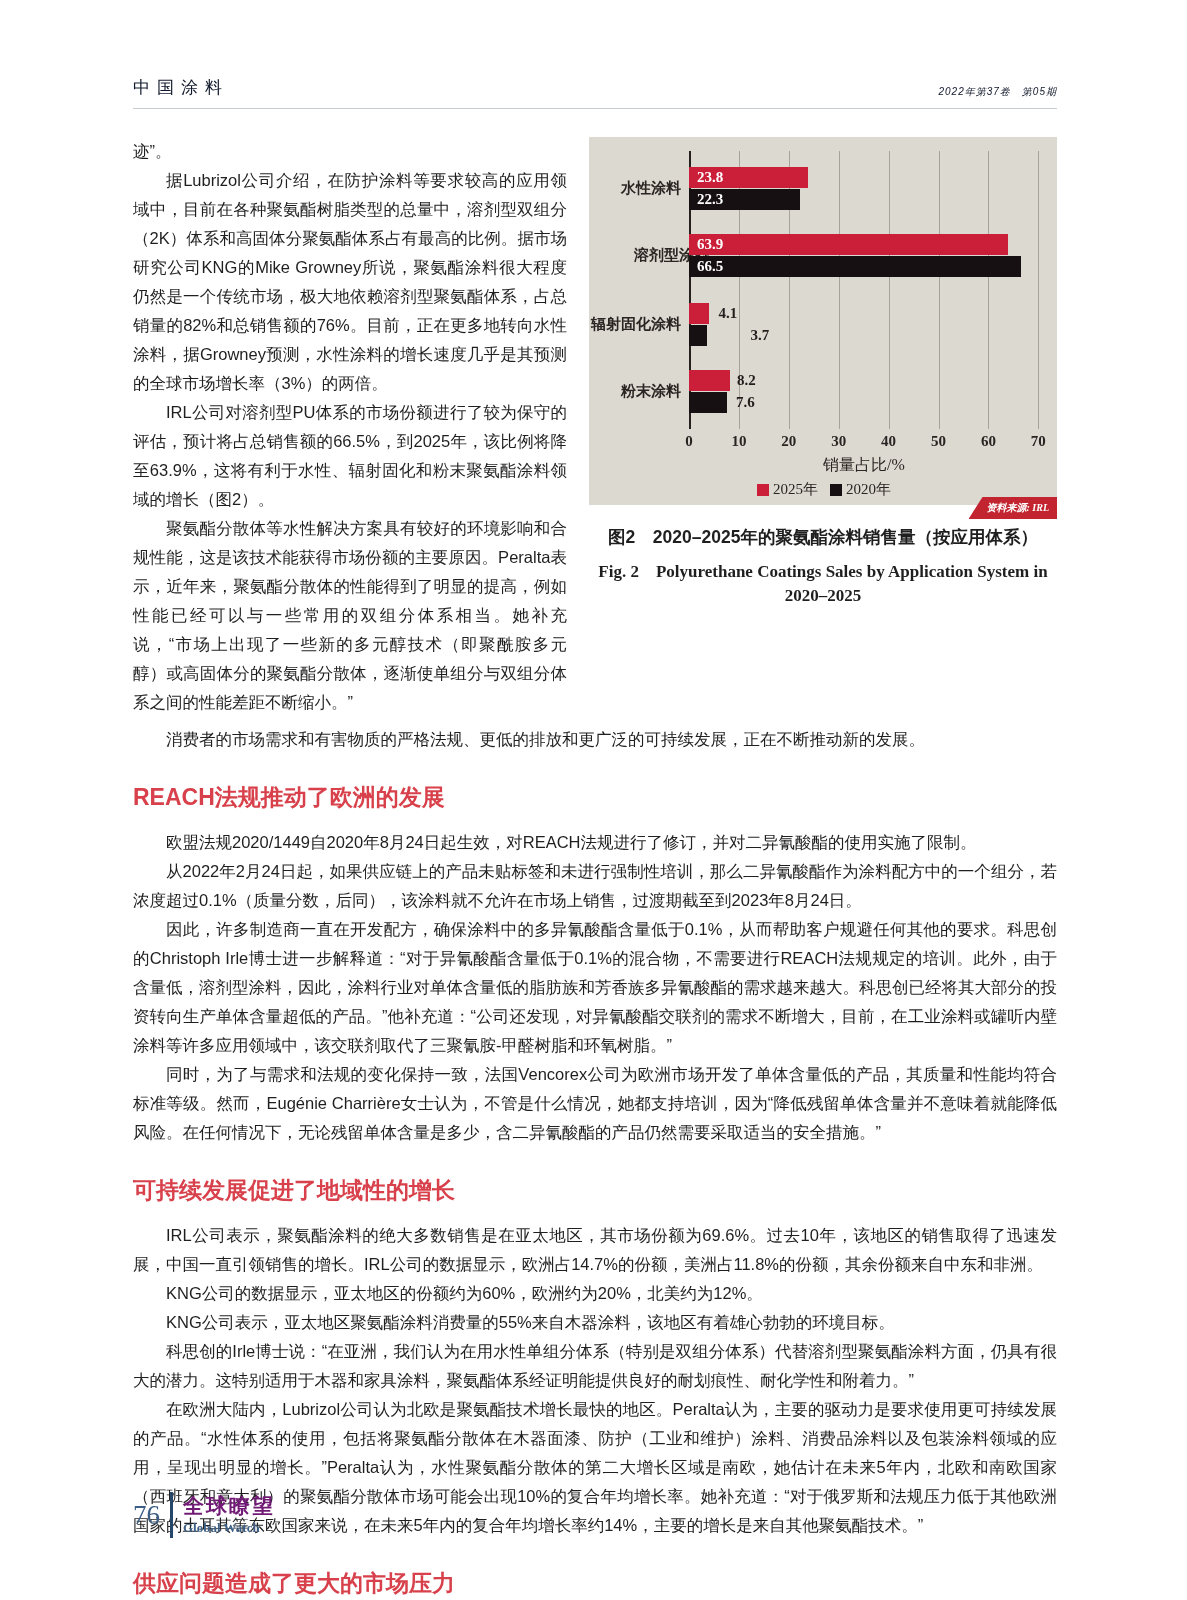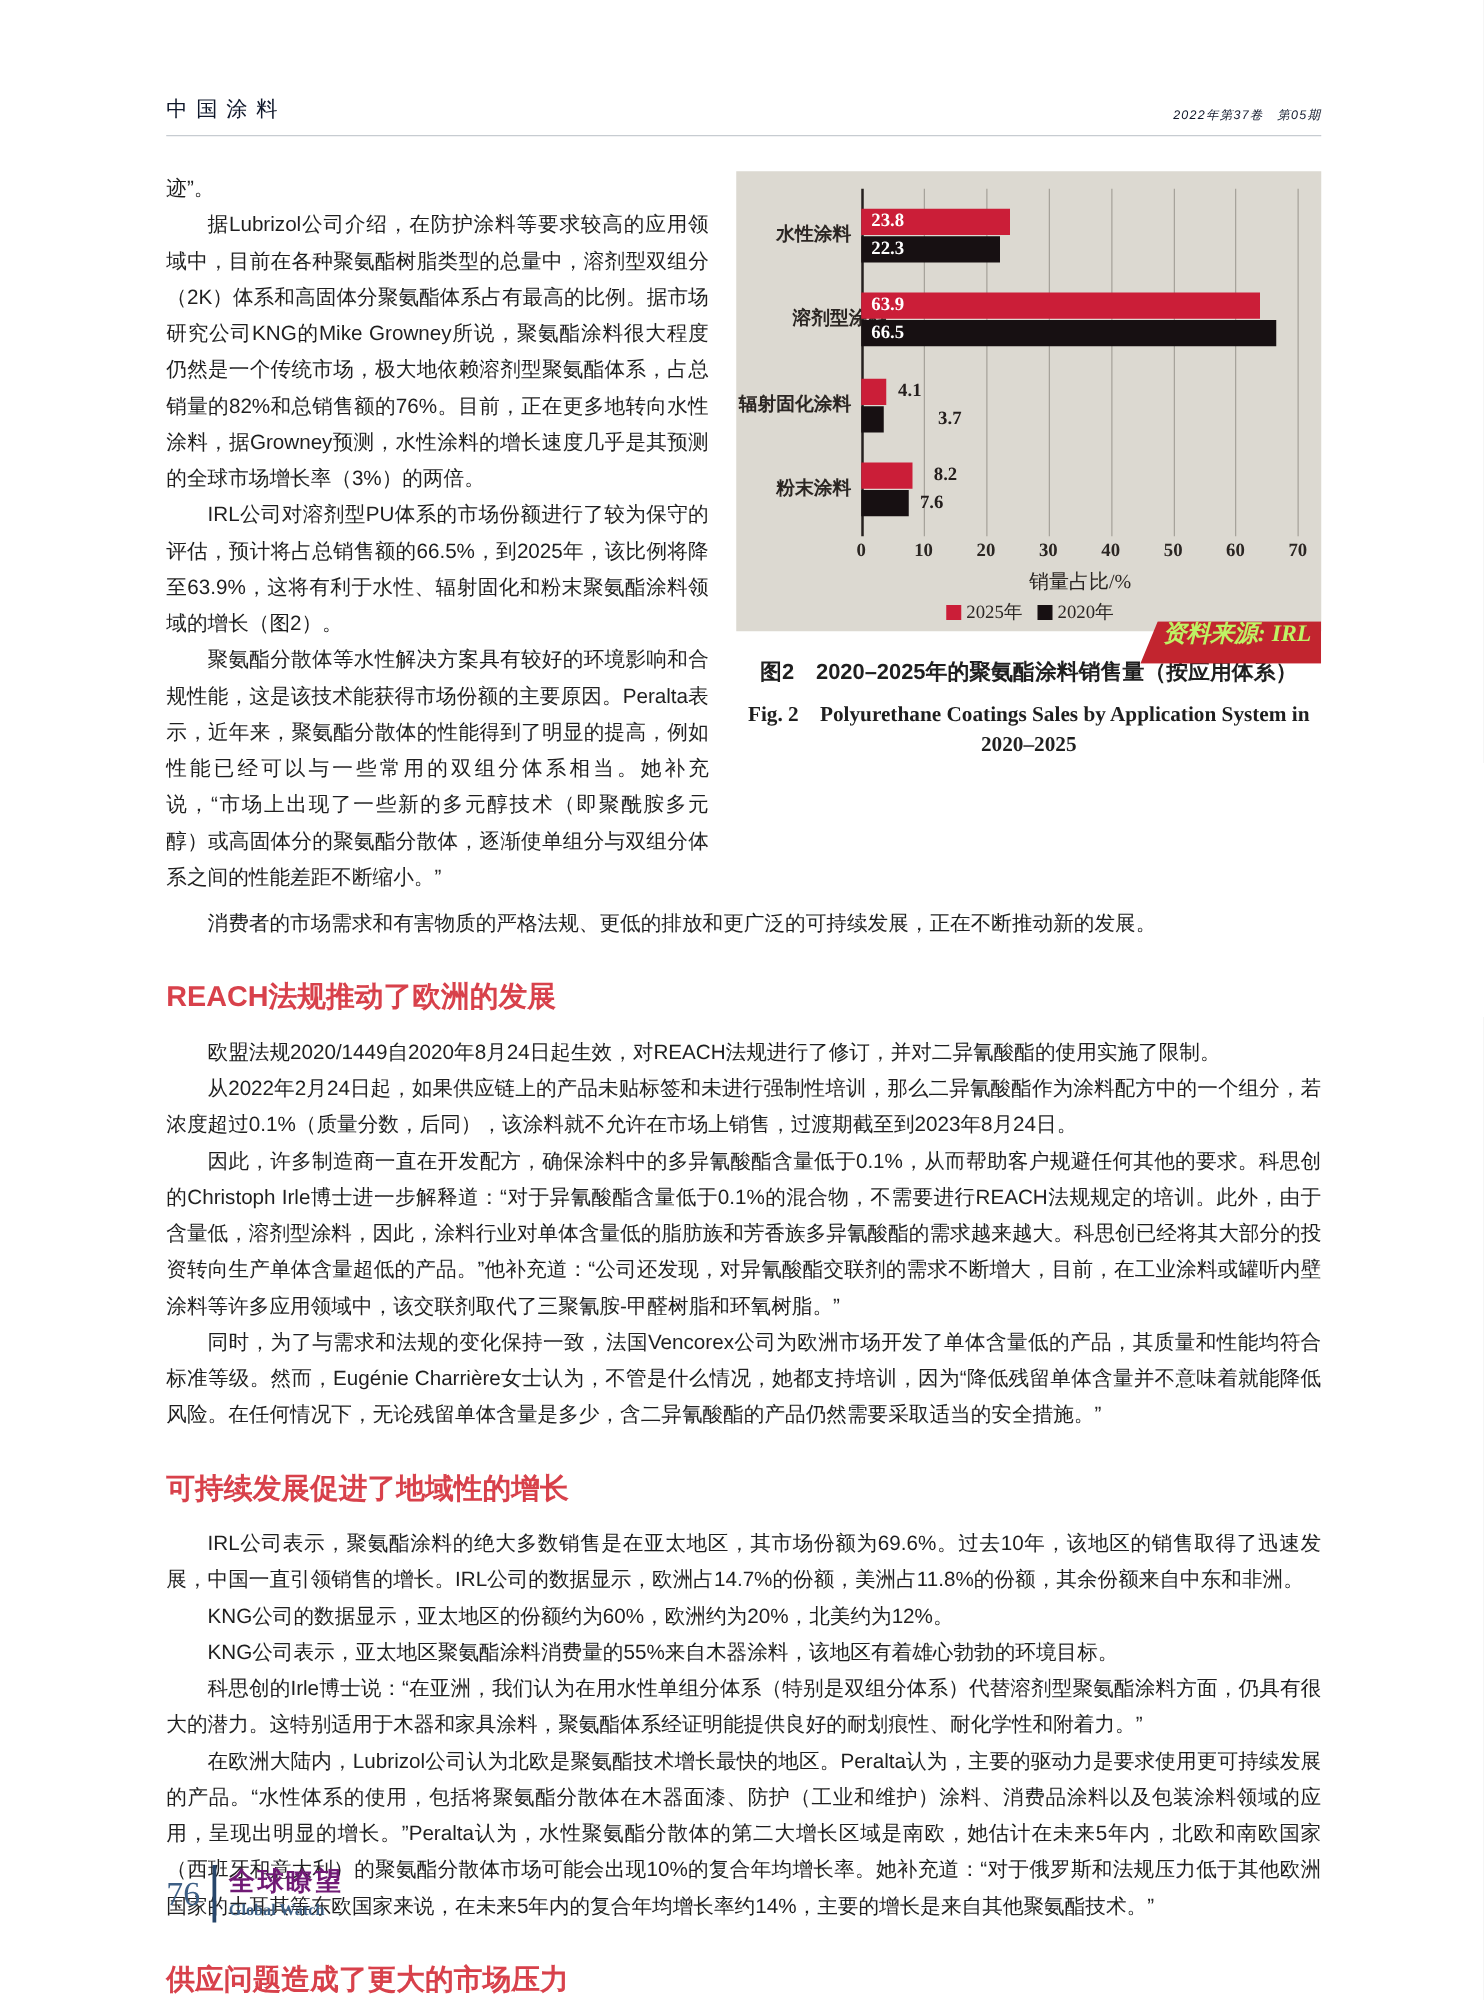--- a/index.html
+++ b/index.html
@@ -32,23 +32,23 @@
              font-weight:bold;color:#2a2522;line-height:20px;}
   .bar{position:absolute;height:21px;}
   .vlabel-in{position:absolute;color:#ffffff;font-weight:bold;font-size:15px;}
   .vlabel-out{position:absolute;color:#231d1c;font-weight:bold;font-size:15px;}
   .xlabel{position:absolute;left:100px;width:350px;top:318px;text-align:center;
           font-size:16px;color:#2a2522;}
   .legend{position:absolute;left:168px;top:343px;display:flex;gap:12px;font-size:15px;color:#2a2522;}
   .legend-item{display:flex;align-items:center;}
   .swatch{display:inline-block;width:12px;height:12px;margin-right:4px;}
 
-  .source-badge{position:absolute;right:0;top:360px;background:#c2252f;color:#bef264;
+  .source-badge{position:absolute;right:0;top:360px;background:#c2252f;color:#ffffff;
                 font-family:"Liberation Serif","DejaVu Serif",serif;font-weight:bold;font-style:italic;
-                font-size:19px;line-height:22px;padding:0 8px 12px 18px;
+                font-size:10px;line-height:22px;padding:0 8px 0 18px;
                 clip-path:polygon(14px 0,100% 0,100% 100%,0 100%);}
 
   .fig-caption{margin-top:20px;text-align:center;}
   .cap-cn{font-size:17.5px;font-weight:bold;}
   .cap-en{font-size:17px;font-weight:bold;font-family:"Liberation Serif","DejaVu Serif",serif;
           margin-top:11px;line-height:24px;}
   .cap-en span{display:block;}
 
   
   .bridge{margin-top:8px;font-size:16.5px;line-height:29px;text-align:justify;}
@@ -110,21 +110,21 @@
             <div class="vlabel-in" style="top: 99px; left: 108px;">63.9</div>
             <div class="bar" style="left: 100px; top: 119px; width: 331.835px; background: rgb(23, 16, 18);"></div>
             <div class="vlabel-in" style="top: 121px; left: 108px;">66.5</div>
             <div class="cat-label" style="top: 177px;">辐射固化涂料</div>
             <div class="bar" style="left: 100px; top: 166px; width: 20.459px; background: rgb(203, 30, 56);"></div>
             <div class="vlabel-out" style="top: 168px; left: 129.459px;">4.1</div>
             <div class="bar" style="left: 100px; top: 188px; width: 18.463px; background: rgb(23, 16, 18);"></div>
             <div class="vlabel-out" style="top: 190px; left: 127.463px; margin-left: 34px;">3.7</div>
             <div class="cat-label" style="top: 244px;">粉末涂料</div>
             <div class="bar" style="left: 100px; top: 233px; width: 40.918px; background: rgb(203, 30, 56);"></div>
-            <div class="vlabel-out" style="top: 235px; left: 158px;">8.2</div>
+            <div class="vlabel-out" style="top: 235px; left: 148px;">8.2</div>
             <div class="bar" style="left: 100px; top: 255px; width: 37.924px; background: rgb(23, 16, 18);"></div>
             <div class="vlabel-out" style="top: 257px; left: 146.924px;">7.6</div>
             <div class="xlabel">销量占比/%</div>
             <div class="legend">
               <span class="legend-item">
                 <span class="swatch" style="background: rgb(203, 30, 56);"></span>
                 <span>2025年</span>
               </span>
               <span class="legend-item">
                 <span class="swatch" style="background: rgb(23, 16, 18);"></span>

